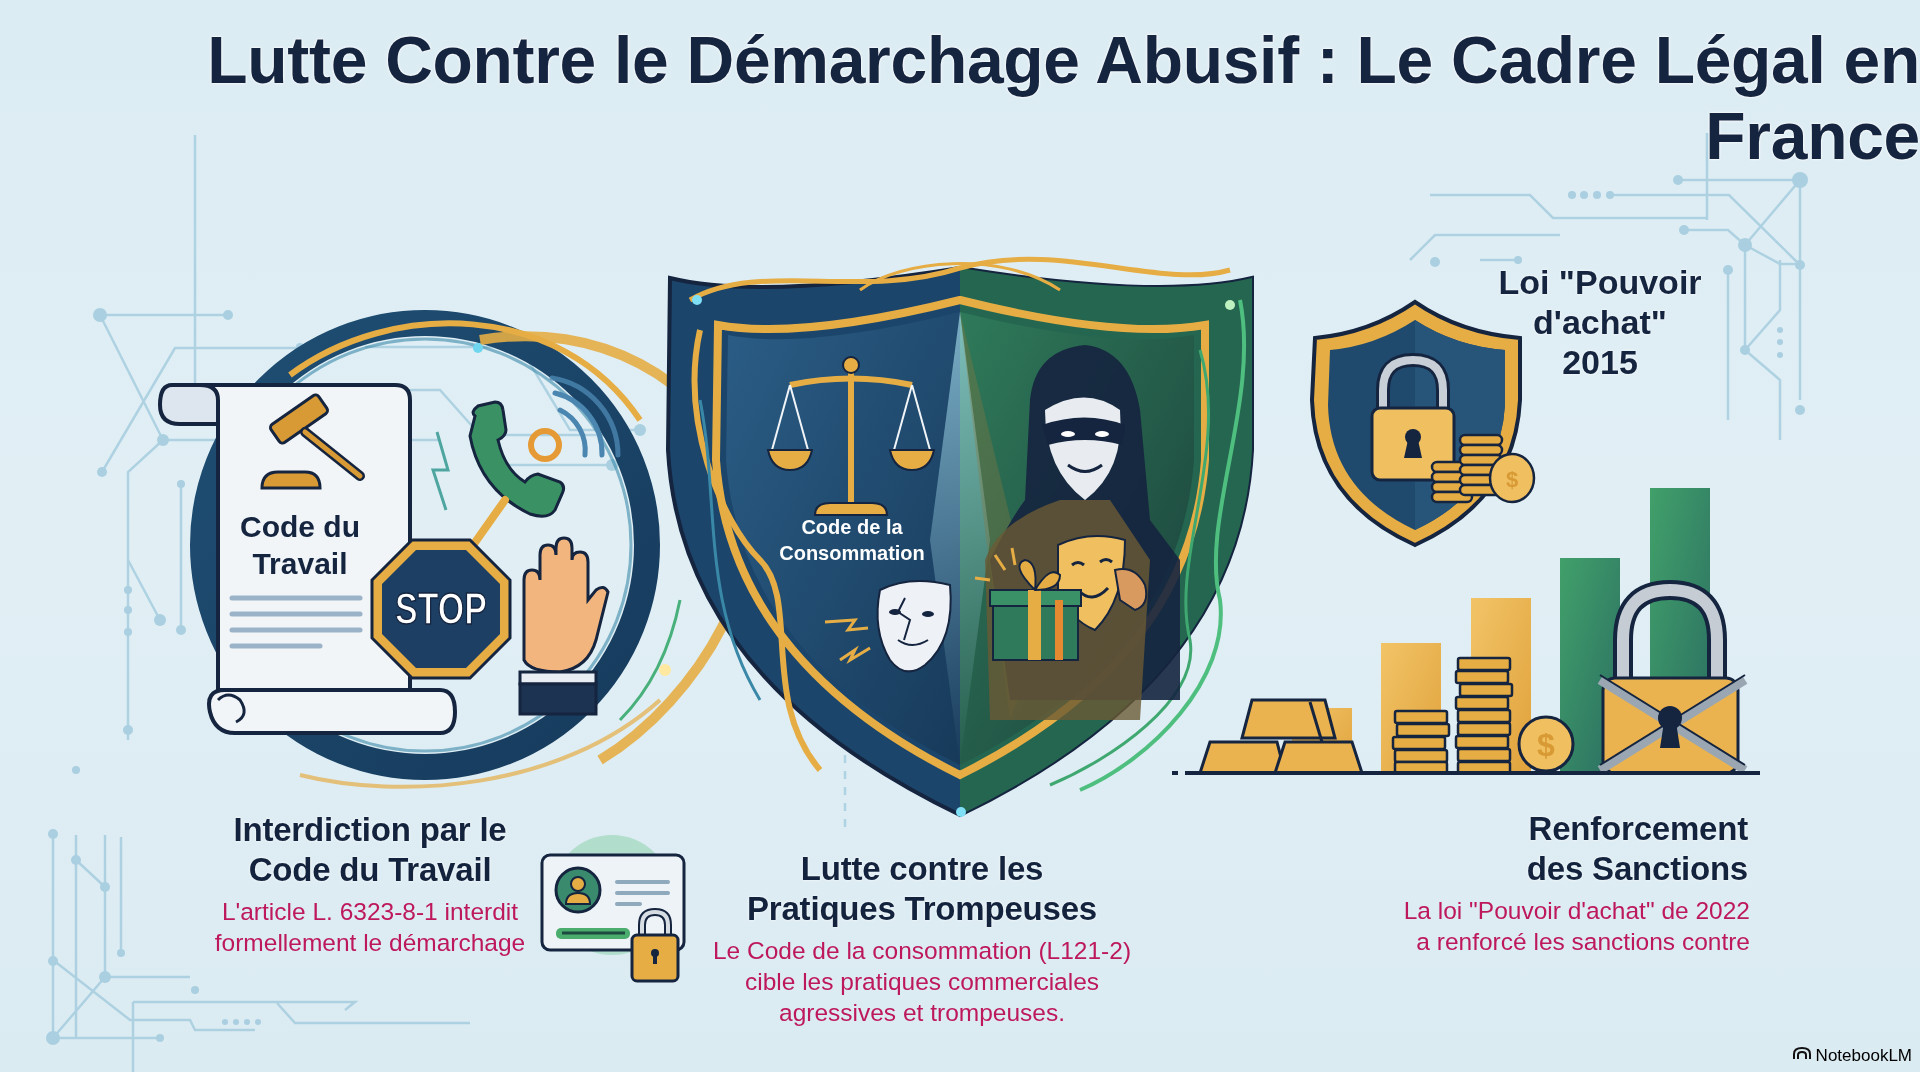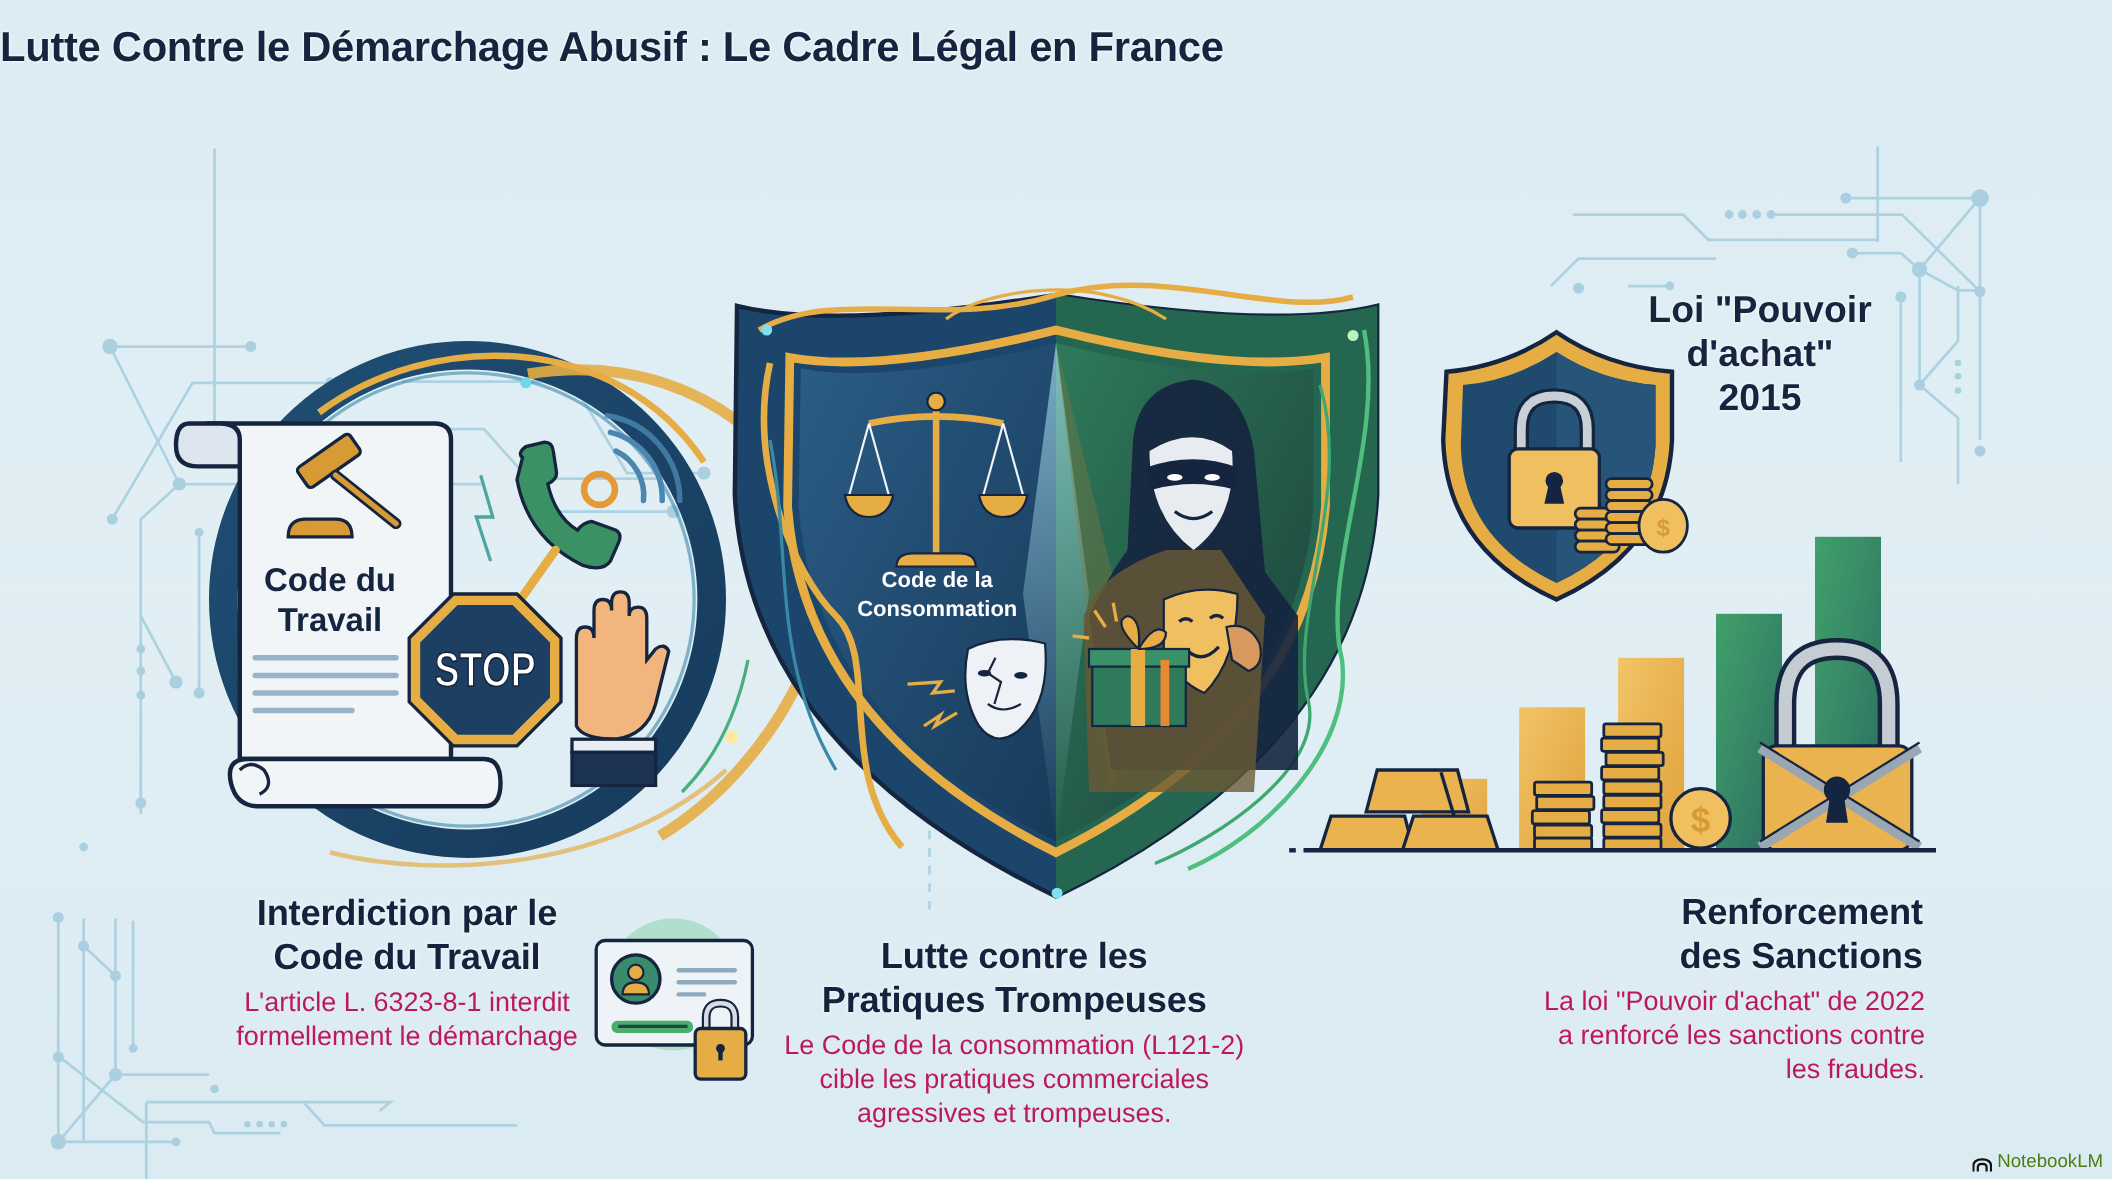--- a/index.html
+++ b/index.html
@@ -3,42 +3,42 @@
 <meta charset="utf-8">
 <style>
   html, body { margin: 0; padding: 0; }
   body {
     width: 1920px; height: 1072px; overflow: hidden; position: relative;
     background: linear-gradient(180deg, #dcecf3 0%, #e1eff5 50%, #dbebf2 100%);
     font-family: "Liberation Sans", "DejaVu Sans", sans-serif;
     color: #14233d;
   }
   .title {
-    position: absolute; left: 0; top: 22px; width: 1920px; text-align: left;
-    font-size: 38px; font-weight: 700; letter-spacing: -0.3px; color: #15243f;
+    position: absolute; left: 0; top: 22px; width: 1920px; text-align: right;
+    font-size: 66px; font-weight: 700; letter-spacing: -0.3px; color: #15243f;
     text-shadow: 0 0 3px #ffffff, 0 0 2px #ffffff;
   }
   svg.layer { position: absolute; left: 0; top: 0; }
   .svg-text { font-family: "Liberation Sans", "DejaVu Sans", sans-serif; font-weight: 700; }
   .col { position: absolute; text-align: center; color: #14233d; }
   .col h2 {
     margin: 2px; font-size: 33px; line-height: 40px; font-weight: 700; letter-spacing: -0.2px;
     text-shadow: 0 0 3px #ffffff;
   }
   .col p {
     margin: 6px 0 0 0; font-size: 24.5px; line-height: 31px; font-weight: 400; color: #be185d;
   }
   .loi {
     position: absolute; left: 1450px; top: 262px; width: 300px; text-align: center;
     font-size: 34px; line-height: 40px; font-weight: 700; color: #15243f;
     text-shadow: 0 0 3px #ffffff;
   }
   .watermark {
-    position: absolute; right: 8px; top: 1046px; font-size: 17px; color: #4d7c0f;
-    display: flex; align-items: flex-end; gap: 5px;
+    position: absolute; right: 8px; top: 1046px; font-size: 17px; color: #000000;
+    display: flex; align-items: flex-start; gap: 5px;
   }
   .watermark .wm-icon { width: 18px; height: 14px; }
 </style>
 </head>
 <body>
 
 <div class="title">Lutte Contre le Démarchage Abusif : Le Cadre Légal en France</div>
 
 <svg class="layer" width="1920" height="1072">
   <g stroke="#a9cfe0" stroke-width="2.5" fill="none" opacity="0.9">
@@ -447,21 +447,20 @@
 </div>
 
 <div class="col" style="left:1290px; top:807px; width:460px;text-align:right;">
   <h2>
     <div>Renforcement</div>
     <div>des Sanctions</div>
   </h2>
   <p>
     <span style="display:block">La loi "Pouvoir d'achat" de 2022</span>
     <span style="display:block">a renforcé les sanctions contre</span>
-    <span style="display:block">les fraudes.</span>
   </p>
 </div>
 
 <div class="watermark">
   <svg class="wm-icon" viewBox="0 0 18 14">
     <path d="M1 13 V8 Q1 2 9 2 Q17 2 17 8 V13" fill="none" stroke="#111" stroke-width="2"></path>
     <path d="M5 13 V9 Q5 6 9 6 Q13 6 13 9 V13" fill="none" stroke="#111" stroke-width="2"></path>
   </svg>
   <span>NotebookLM</span>
 </div>

